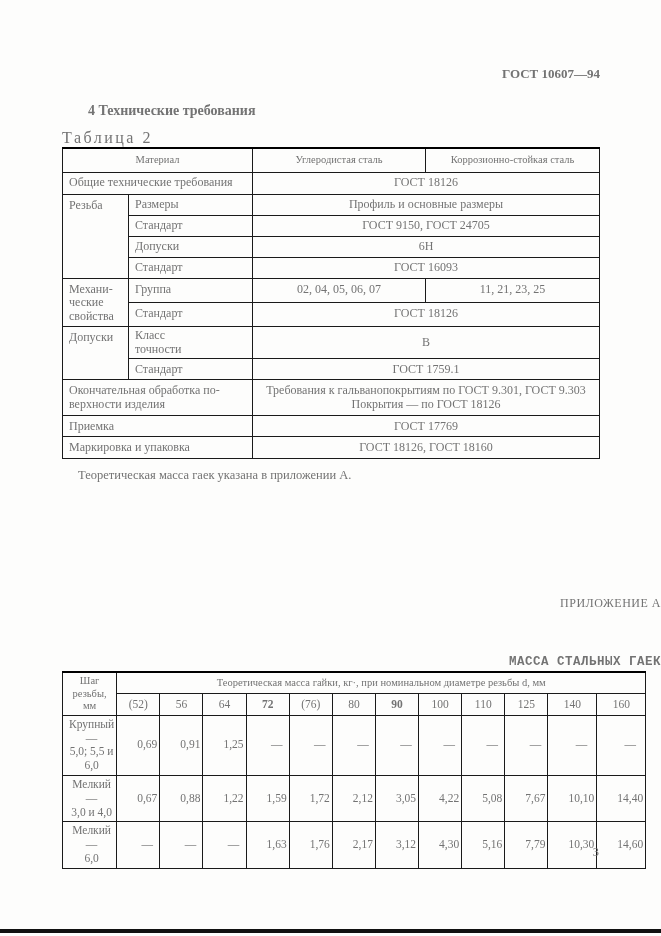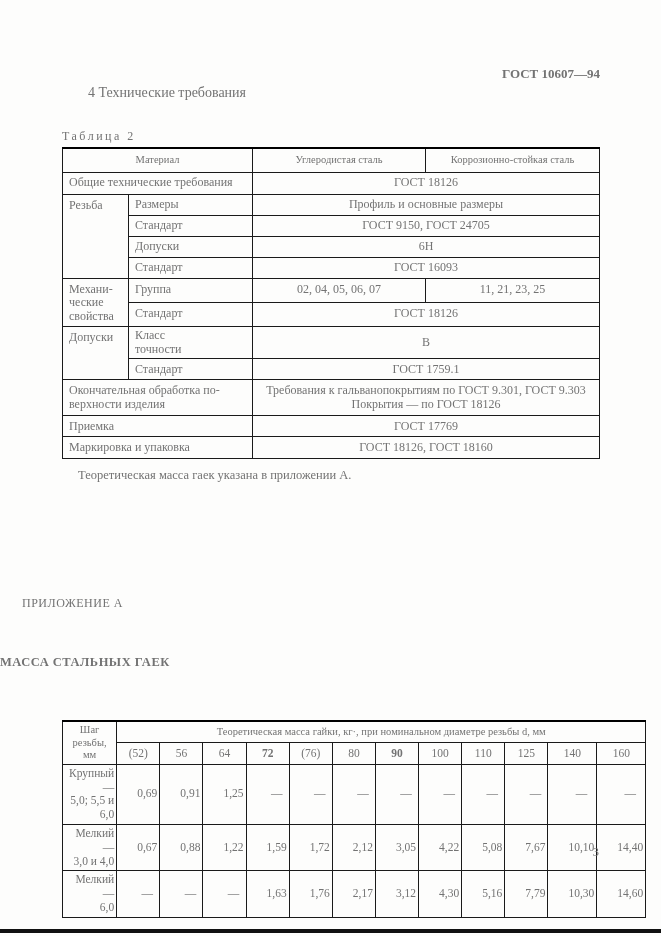--- a/index.html
+++ b/index.html
@@ -14,26 +14,26 @@
     color: #737373;
     overflow: hidden;
   }
   .pre { white-space: pre-line; }
 
   .gost-header {
     position: absolute; top: 66px; right: 61px;
     font-weight: bold; font-size: 13px;
   }
   .section-title {
-    position: absolute; top: 85px; left: 88px;
-    font-size: 14px; font-weight: normal; margin: 0;
+    position: absolute; top: 103px; left: 88px;
+    font-size: 14px; font-weight: bold; margin: 0;
   }
   .table-caption {
     position: absolute; top: 129px; left: 62px;
-    font-size: 12px; letter-spacing: 2.5px;
+    font-size: 16px; letter-spacing: 2.5px;
   }
 
   table.t2 {
     position: absolute; top: 147px; left: 62px; width: 538px;
     border-collapse: collapse; font-size: 12px;
     border: 1px solid #1a1a1a; border-top: 2px solid #000;
   }
   .t2 td {
     border: 1px solid #1a1a1a;
     padding: 2px 6px;
@@ -49,47 +49,47 @@
   .h30 { height: 30px; }
   .h36 { height: 36px; }
 
   .note-text {
     position: absolute; top: 466px; left: 76px;
     font-size: 12.5px; margin: 2px;
   }
 
   .appendix-title {
     position: absolute; top: 596px; left: 0; right: 0;
-    text-align: left; font-size: 12px; letter-spacing: 0.5px; padding-left: 22px;
+    text-align: right; font-size: 12px; letter-spacing: 0.5px;
   }
   .appendix-subtitle {
     position: absolute; top: 612px; left: 0; right: 0;
     text-align: center; font-size: 12px;
   }
   .appendix-heading {
     position: absolute; top: 655px; left: 0; right: 0;
-    text-align: left; font-size: 12.5px; font-weight: bold; letter-spacing: 0.5px;
+    text-align: right; font-size: 12.5px; font-weight: bold; letter-spacing: 0.5px; font-family: Liberation Mono, monospace;
   }
 
   table.mass {
-    position: absolute; top: 720px; left: 62px; width: 538px;
+    position: absolute; top: 671px; left: 62px; width: 538px;
     border-collapse: collapse; font-size: 11.5px; text-align: center;
     border: 1px solid #1a1a1a; border-top: 2px solid #000;
   }
   .mass th, .mass td {
     border: 1px solid #1a1a1a;
     padding: 2px 2px;
     font-weight: normal;
     line-height: 1.2;
   }
   .mass thead tr.span-row th { height: 20px; font-size: 10.5px; }
   .mass thead tr.diam-row th { height: 20px; font-size: 11.5px; }
   .mass thead th.pitch-col { font-size: 10.5px; vertical-align: middle; }
   .mass tbody td { height: 38px; padding-left: 20px; }
-  .mass td.label { text-align: right; padding-left: 6px; }
+  .mass td.label { text-align: center; padding-left: 6px; }
 
   .page-number {
     position: absolute; top: 845px; right: 62px;
     font-size: 12.5px;
   }
   .scan-line {
     position: absolute; bottom: 3px; left: 0; width: 100%; height: 4px;
     background: #111;
   }
 </style>

